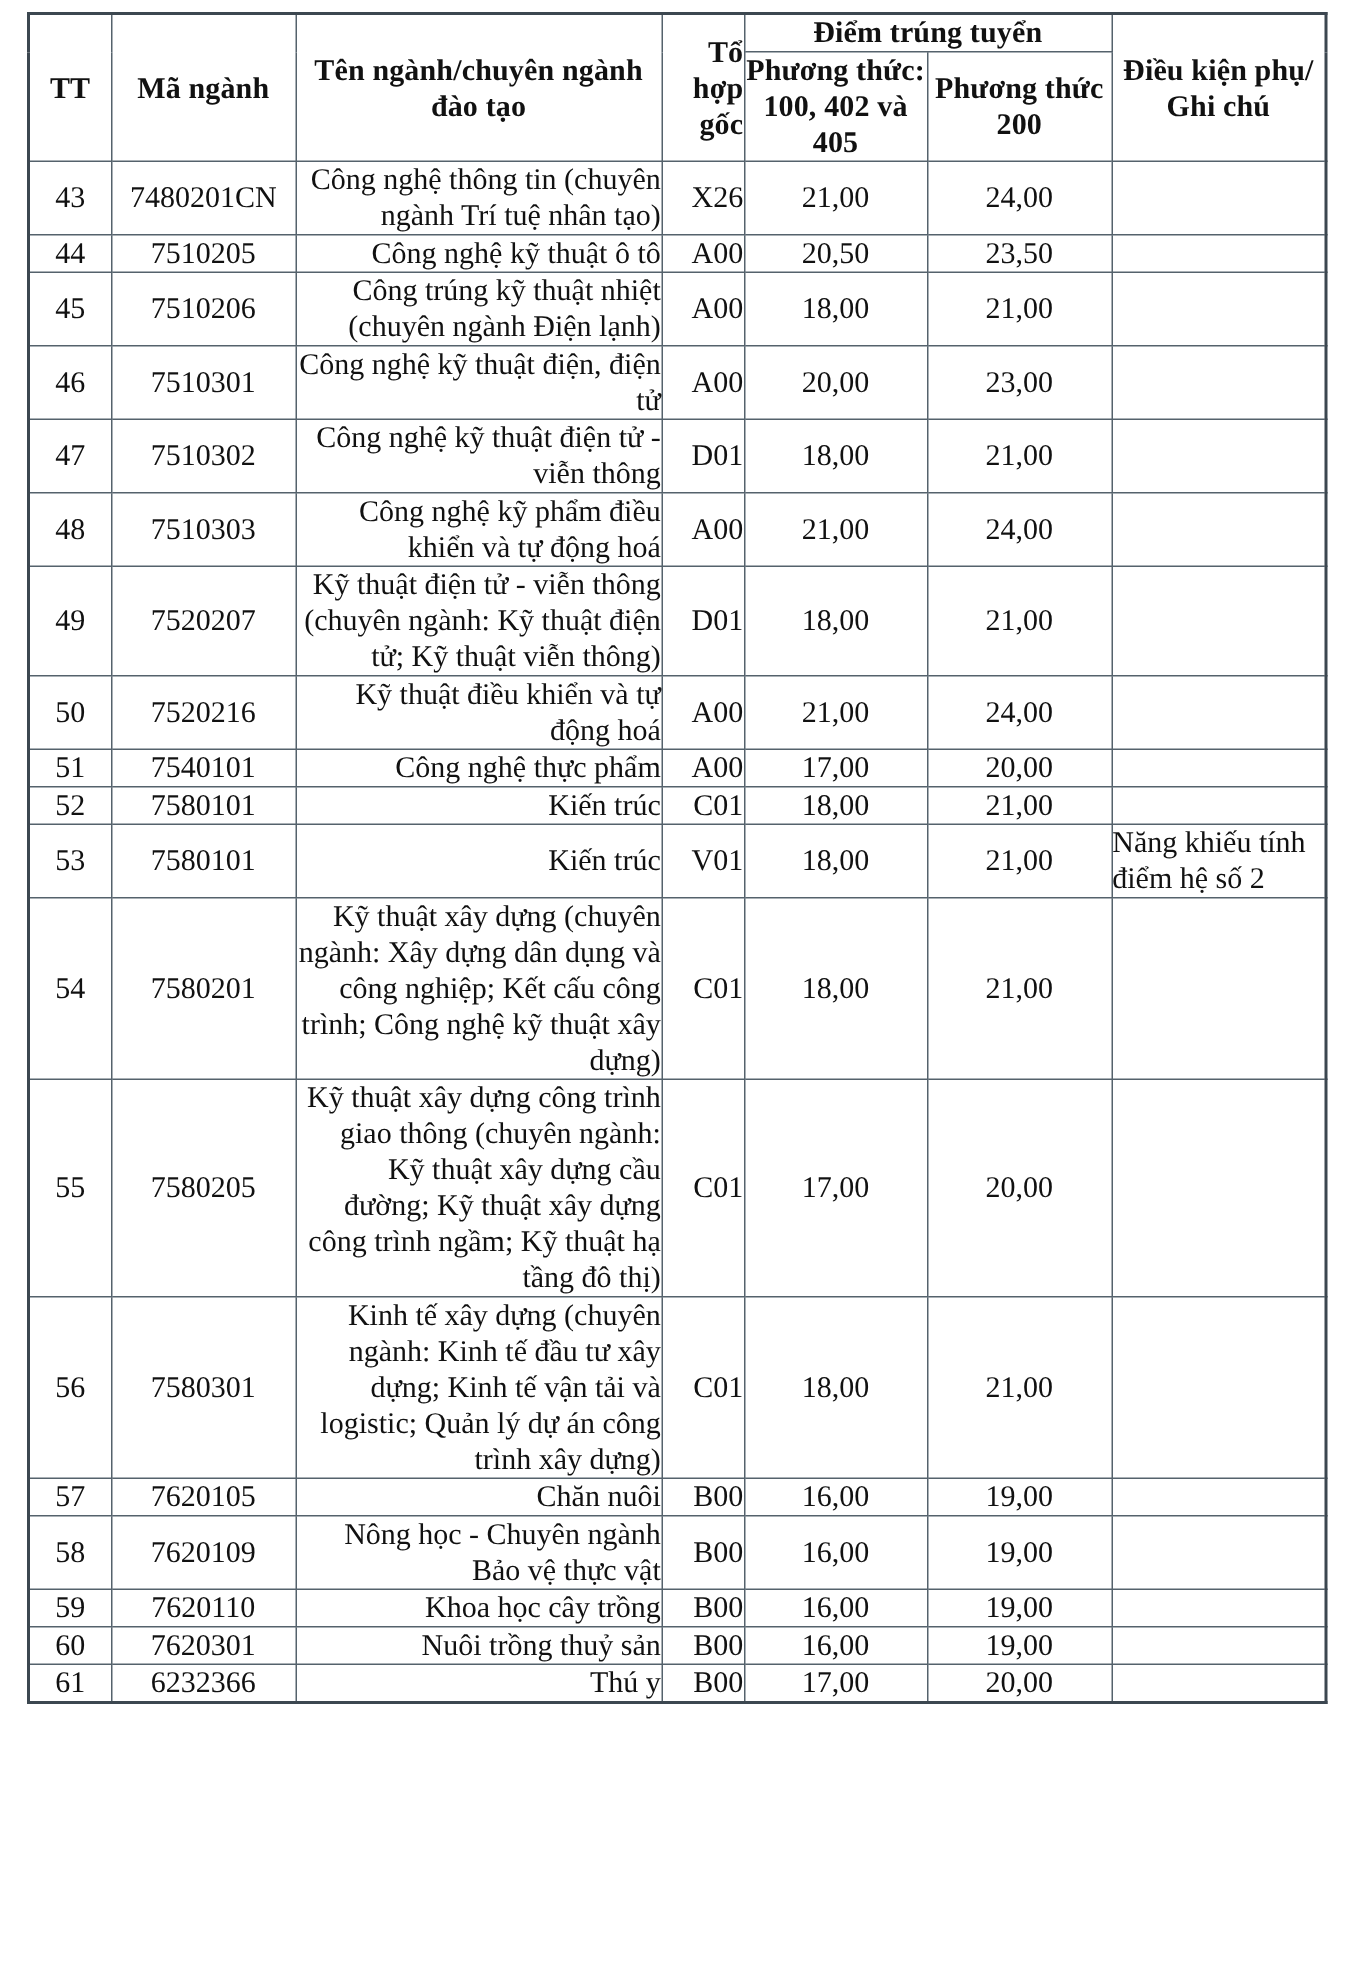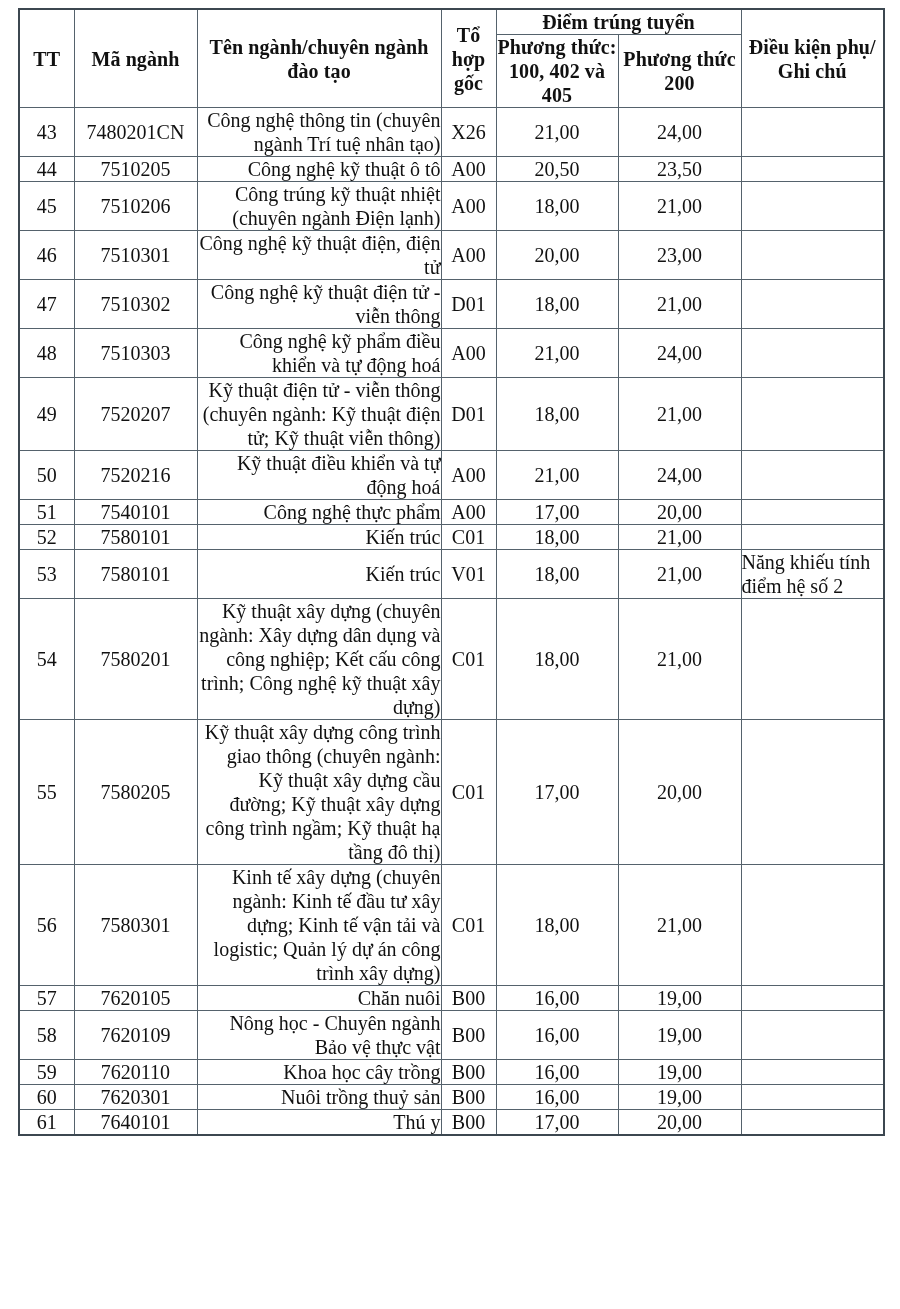--- a/index.html
+++ b/index.html
@@ -62,40 +62,40 @@
     padding-bottom: 3px;
     padding-top: 4px;
     vertical-align: middle;
   }
   th.h-pt {
     vertical-align: middle;
     padding: 3px 2px 5px;
     line-height: 1.22;
   }
   th.h-ten { line-height: 1.3; }
-  th.h-to  { line-height: 1.18; }
+  th.h-to  { line-height: 1.18; text-align: right; }
   th.h-ghi { line-height: 1.3; }
 
   
   td.tt, td.ma, td.to, td.pt {
     text-align: center;
   }
   td.ten {
     text-align: right;
     padding: 2px 4px 3px 7px;
     line-height: 1.3;
   }
   td.ghi {
     text-align: left;
     padding: 2px 5px;
     line-height: 1.3;
   }
   td.tt { padding: 2px 0; }
   td.ma { padding: 2px 0; }
-  td.to { padding: 2px 0; }
+  td.to { padding: 2px 0; text-align: right; }
   td.pt { padding: 2px 0; }
 </style>
 </head>
 <body>
 
 <div class="page">
   <table class="score-table">
     <colgroup>
       <col class="c-tt">
         <col class="c-ma">
@@ -277,21 +277,21 @@
           <td class="tt">60</td>
           <td class="ma">7620301</td>
           <td class="ten">Nuôi trồng thuỷ sản</td>
           <td class="to">B00</td>
           <td class="pt">16,00</td>
           <td class="pt">19,00</td>
           <td class="ghi"></td>
         </tr>
         <tr>
           <td class="tt">61</td>
-          <td class="ma">7640101</td>
+          <td class="ma">6232366</td>
           <td class="ten">Thú y</td>
           <td class="to">B00</td>
           <td class="pt">17,00</td>
           <td class="pt">20,00</td>
           <td class="ghi"></td>
         </tr>
       </tbody>
   </table>
 </div>
 

